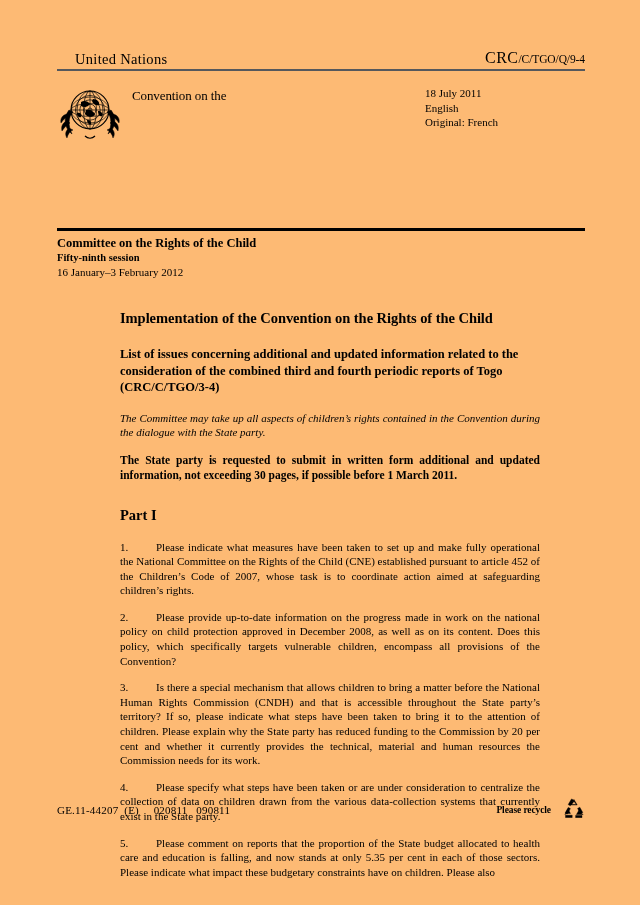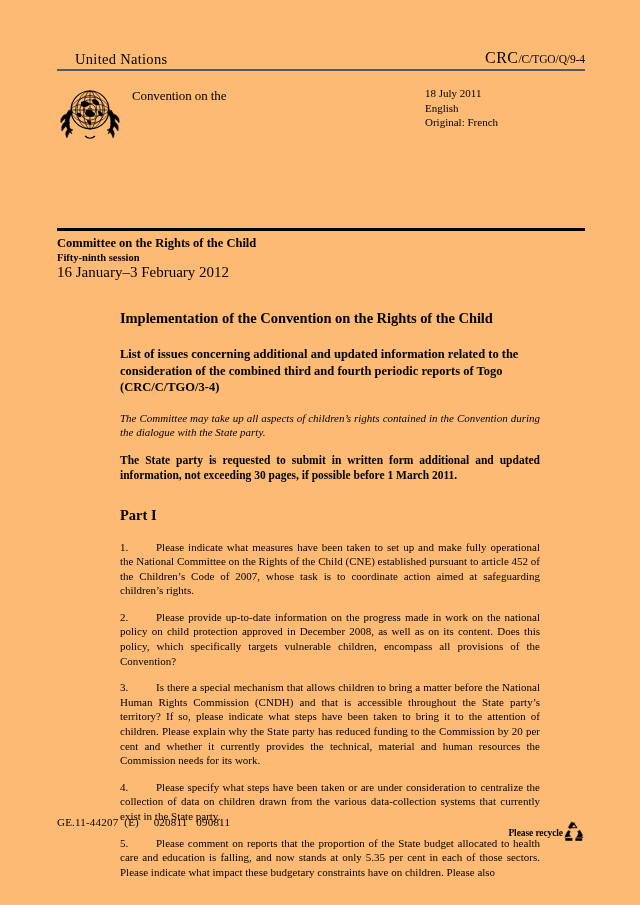--- a/index.html
+++ b/index.html
@@ -108,21 +108,21 @@
     font-size: 12.5px;
     font-weight: bold;
     line-height: 15px;
   }
   .committee .c-session {
     font-size: 10.5px;
     font-weight: bold;
     line-height: 13px;
   }
   .committee .c-dates {
-    font-size: 15px;
+    font-size: 11px;
     line-height: 14px;
     margin-top: 1px;
   }
 
   
   .body-col {
     margin-left: 63px;
     margin-top: 30px;
     width: 420px;
   }
@@ -182,22 +182,21 @@
     justify-content: space-between;
   }
   .job-no {
     font-size: 11px;
     letter-spacing: 0.2px;
     white-space: pre;
   }
   .recycle {
     display: flex;
     align-items: center;
-    gap: 0;
-    margin-top: 23px;
+    gap: 12px;
   }
   .recycle .r-text {
     font-size: 9.5px;
     font-weight: bold;
     letter-spacing: -0.1px;
   }
 </style>
 </head>
 <body>
 

